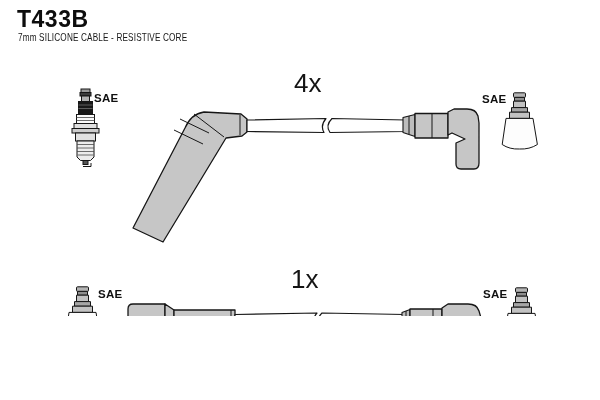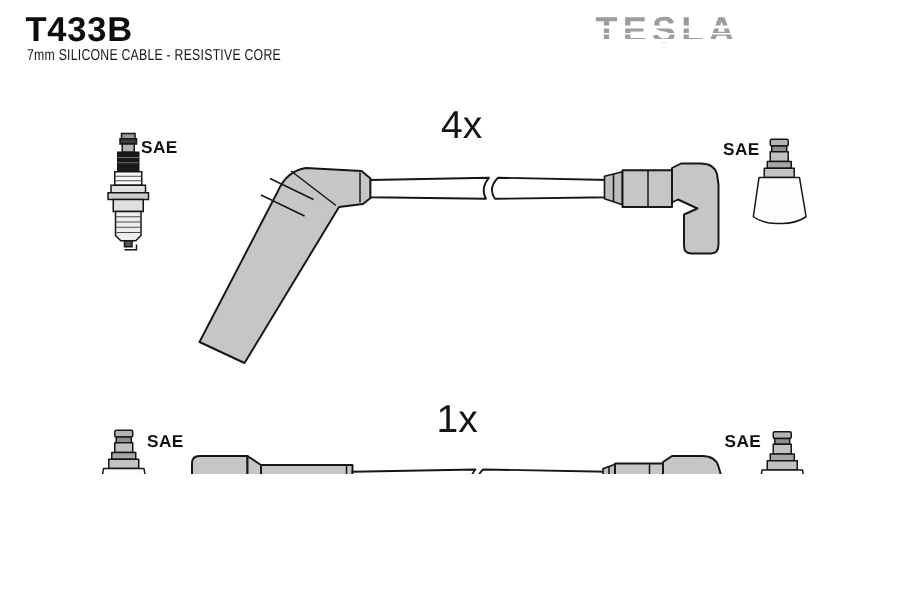--- a/index.html
+++ b/index.html
@@ -32,26 +32,20 @@
   .seam{stroke:#161616;stroke-width:1;fill:none;}
 </style>
 </head>
 <body>
 
 <div class="screen">
 
   <div class="part-number">T433B</div>
   <div class="subtitle">7mm SILICONE CABLE - RESISTIVE CORE</div>
 
-  <div class="brand-logo">
-    <span class="brand-text">TESLA</span>
-    <span class="stripe s1"></span>
-    <span class="stripe s2"></span>
-    <span class="stripe s3"></span>
-  </div>
 
   <svg viewBox="0 0 600 400" width="600" height="400" xmlns="http://www.w3.org/2000/svg" xmlns:xlink="http://www.w3.org/1999/xlink" style="position:absolute;left:0;top:0;">
 
     <defs>
       <g id="cone-def" stroke="#161616" stroke-width="1" stroke-linejoin="round">
         <rect x="12.5" y="0.8" width="12" height="4.6" rx="1" fill="#b4b4b4"></rect>
         <rect x="13.5" y="5.4" width="10" height="3.8" fill="#8e8e8e"></rect>
         <rect x="12.5" y="9.2" width="12" height="6.4" fill="#c2c2c2"></rect>
         <rect x="10.5" y="15.6" width="16" height="4.6" fill="#a6a6a6"></rect>
         <rect x="8.5" y="20.2" width="20" height="6.2" fill="#c2c2c2"></rect>

